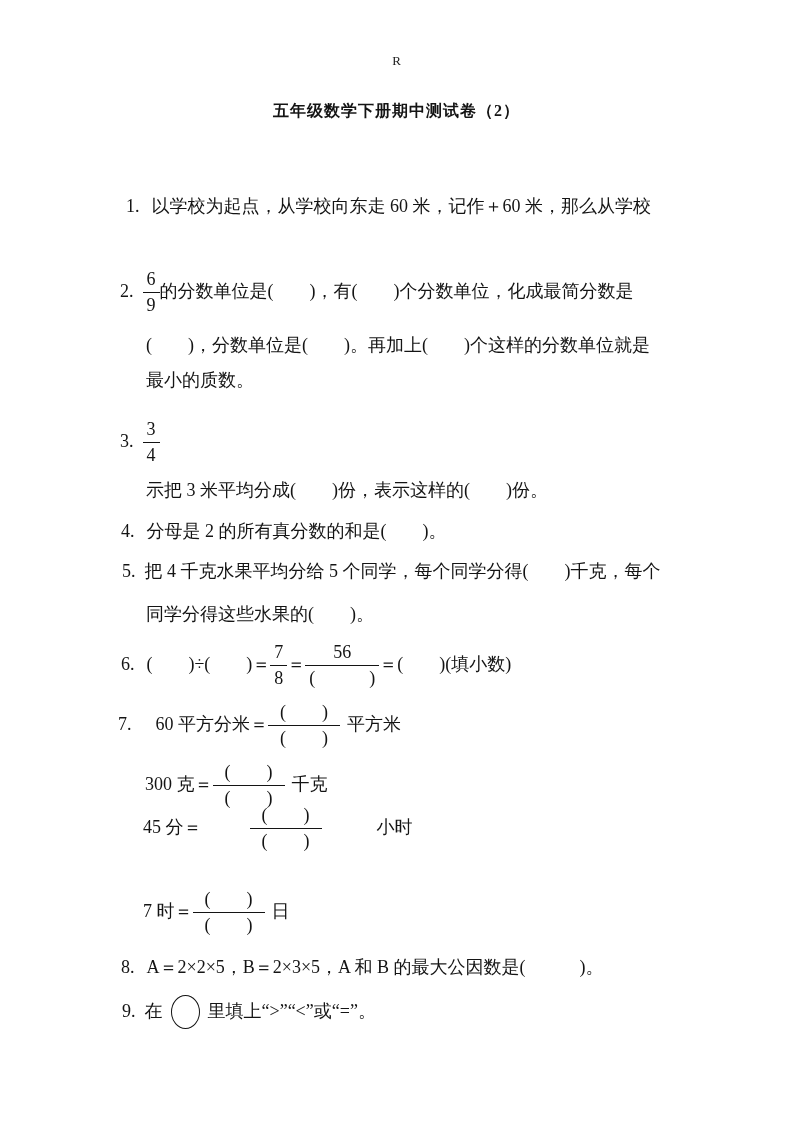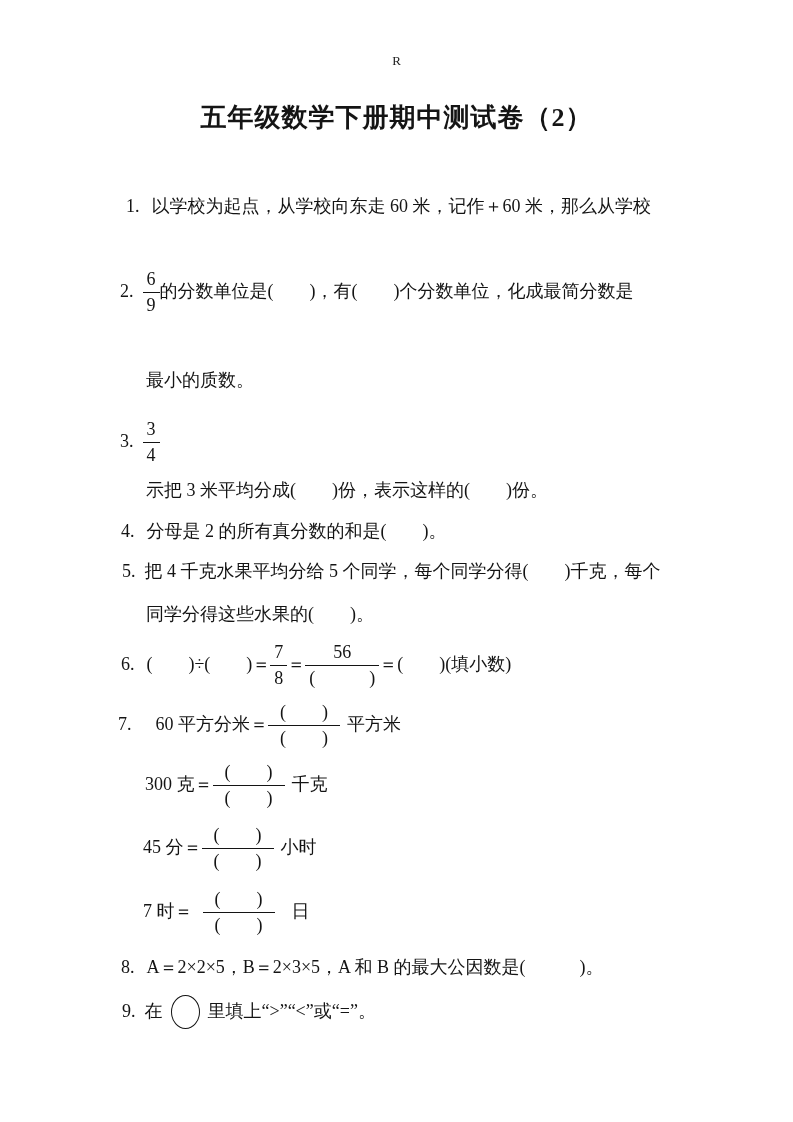--- a/index.html
+++ b/index.html
@@ -20,21 +20,21 @@
     font-size: 18px;
     line-height: 1.4;
   }
   .centered {
     left: 0;
     width: 793px;
     justify-content: center;
   }
   .header-mark { font-size: 13px; color: #222; }
   .title {
-    font-size: 26px;
+    font-size: 16px;
     font-weight: bold;
     letter-spacing: 1px;
   }
   .qnum { margin-right: 12px; }
   .qnum-tight { margin-right: 9px; }
   .qnum-wide { margin-right: 24px; }
   
   .frac {
     display: inline-flex;
     flex-direction: column;
@@ -88,20 +88,23 @@
   </div>
 
   <div class="line" style="top:268px; left:120px;">
     <span class="qnum-tight">2.</span>
     <span class="frac">
       <span class="num">6</span>
       <span class="den">9</span>
     </span>
     <span>的分数单位是(　　)，有(　　)个分数单位，化成最简分数是</span>
   </div>
+  <div class="line" style="top:333px; left:146px;">
+    <span>(　　)，分数单位是(　　)。再加上(　　)个这样的分数单位就是</span>
+  </div>
   <div class="line" style="top:368px; left:146px;">
     <span>最小的质数。</span>
   </div>
 
   <div class="line" style="top:418px; left:120px;">
     <span class="qnum-tight">3.</span>
     <span class="frac gap-r">
       <span class="num">3</span>
       <span class="den">4</span>
     </span>
@@ -150,30 +153,30 @@
 
   <div class="line" style="top:761px; left:145px;">
     <span>300 克＝</span>
     <span class="frac frac-unit">
       <span class="num">(　　)</span>
       <span class="den">(　　)</span>
     </span>
     <span class="gap-l">千克</span>
   </div>
 
-  <div class="line" style="top:824px; left:143px;">
+  <div class="line" style="top:804px; left:143px;gap:48px;">
     <span>45 分＝</span>
     <span class="frac frac-unit">
       <span class="num">(　　)</span>
       <span class="den">(　　)</span>
     </span>
     <span class="gap-l">小时</span>
   </div>
 
-  <div class="line" style="top:888px; left:143px;gap:10px;">
+  <div class="line" style="top:888px; left:143px;">
     <span>7 时＝</span>
     <span class="frac frac-unit">
       <span class="num">(　　)</span>
       <span class="den">(　　)</span>
     </span>
     <span class="gap-l">日</span>
   </div>
 
   <div class="line" style="top:955px; left:121px;">
     <span class="qnum">8.</span>

